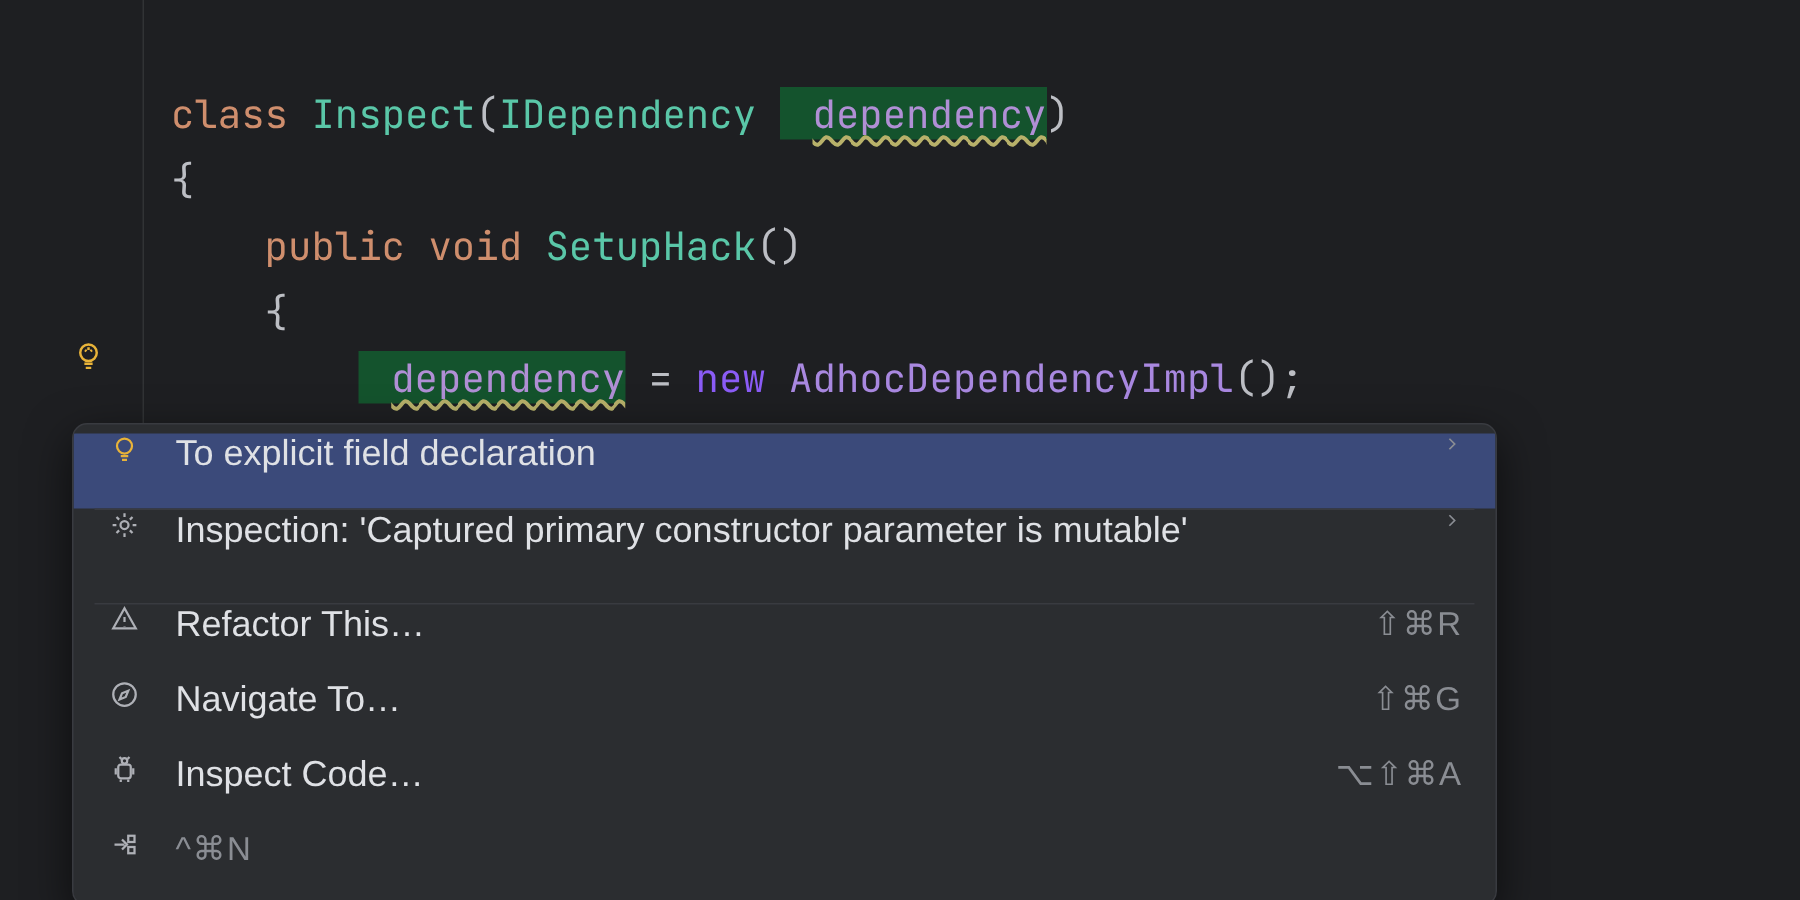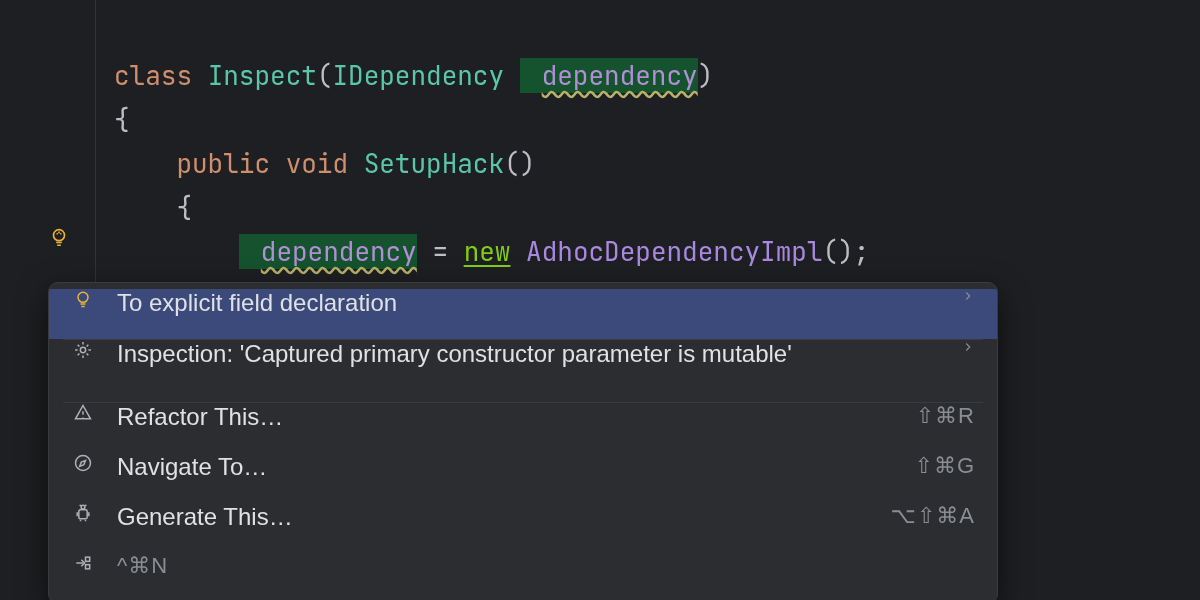--- a/index.html
+++ b/index.html
@@ -33,21 +33,21 @@
     line-height: 44px;
     white-space: pre;
     padding-top: 10px;
   }
   .kw   { color: #cf8e6d; }
   .type { color: #5ac7a8; }
   .paramlink{ color:#bcbec4; text-decoration: underline; text-decoration-color:#5891d0; text-underline-offset:4px;}
   .mut  { color:#b08fd5; text-decoration: underline wavy #b8b16a; text-underline-offset:5px; }
   .mut-hl{ background:#14532d;padding-left:22px; }
   .func { color:#a988e0;margin-top:24px; }
-  .newkw{ color:#84cc16; text-decoration: underline; text-underline-offset:4px;text-align:center;}
+  .newkw{ color:#8b5cf6; text-underline-offset:4px;text-align:center;}
   .punct{ color:#bcbec4; }
 
   
   .popup {
     position: absolute;
     left: 48px;
     top: 282px;
     width: 950px;
     background: #2b2d30;
     border-radius: 10px;
@@ -160,21 +160,21 @@
   </div>
 
   <div class="popup-item">
     <span class="item-icon">
       <svg width="20" height="20" viewBox="0 0 24 24" fill="none" stroke="currentColor" stroke-width="1.8">
         <rect x="7" y="8" width="10" height="11" rx="2"></rect>
           <circle cx="12" cy="5" r="2.2"></circle>
           <path d="M5 11v5M19 11v5M9 20v2M15 20v2M9.5 3.5L8 2M14.5 3.5L16 2"></path>
       </svg>
     </span>
-    <span class="item-label">Generate This…</span>
+    <span class="item-label">Inspect Code…</span>
     <span class="item-short">⌥⇧⌘A</span>
   </div>
 
   <div class="popup-item">
     <span class="item-icon">
       <svg width="20" height="20" viewBox="0 0 24 24" fill="none" stroke="currentColor" stroke-width="1.8">
         <path d="M4 12h8M10 8l4 4-4 4"></path>
           <rect x="15" y="5" width="5" height="5"></rect>
           <rect x="15" y="14" width="5" height="5"></rect>
       </svg>

